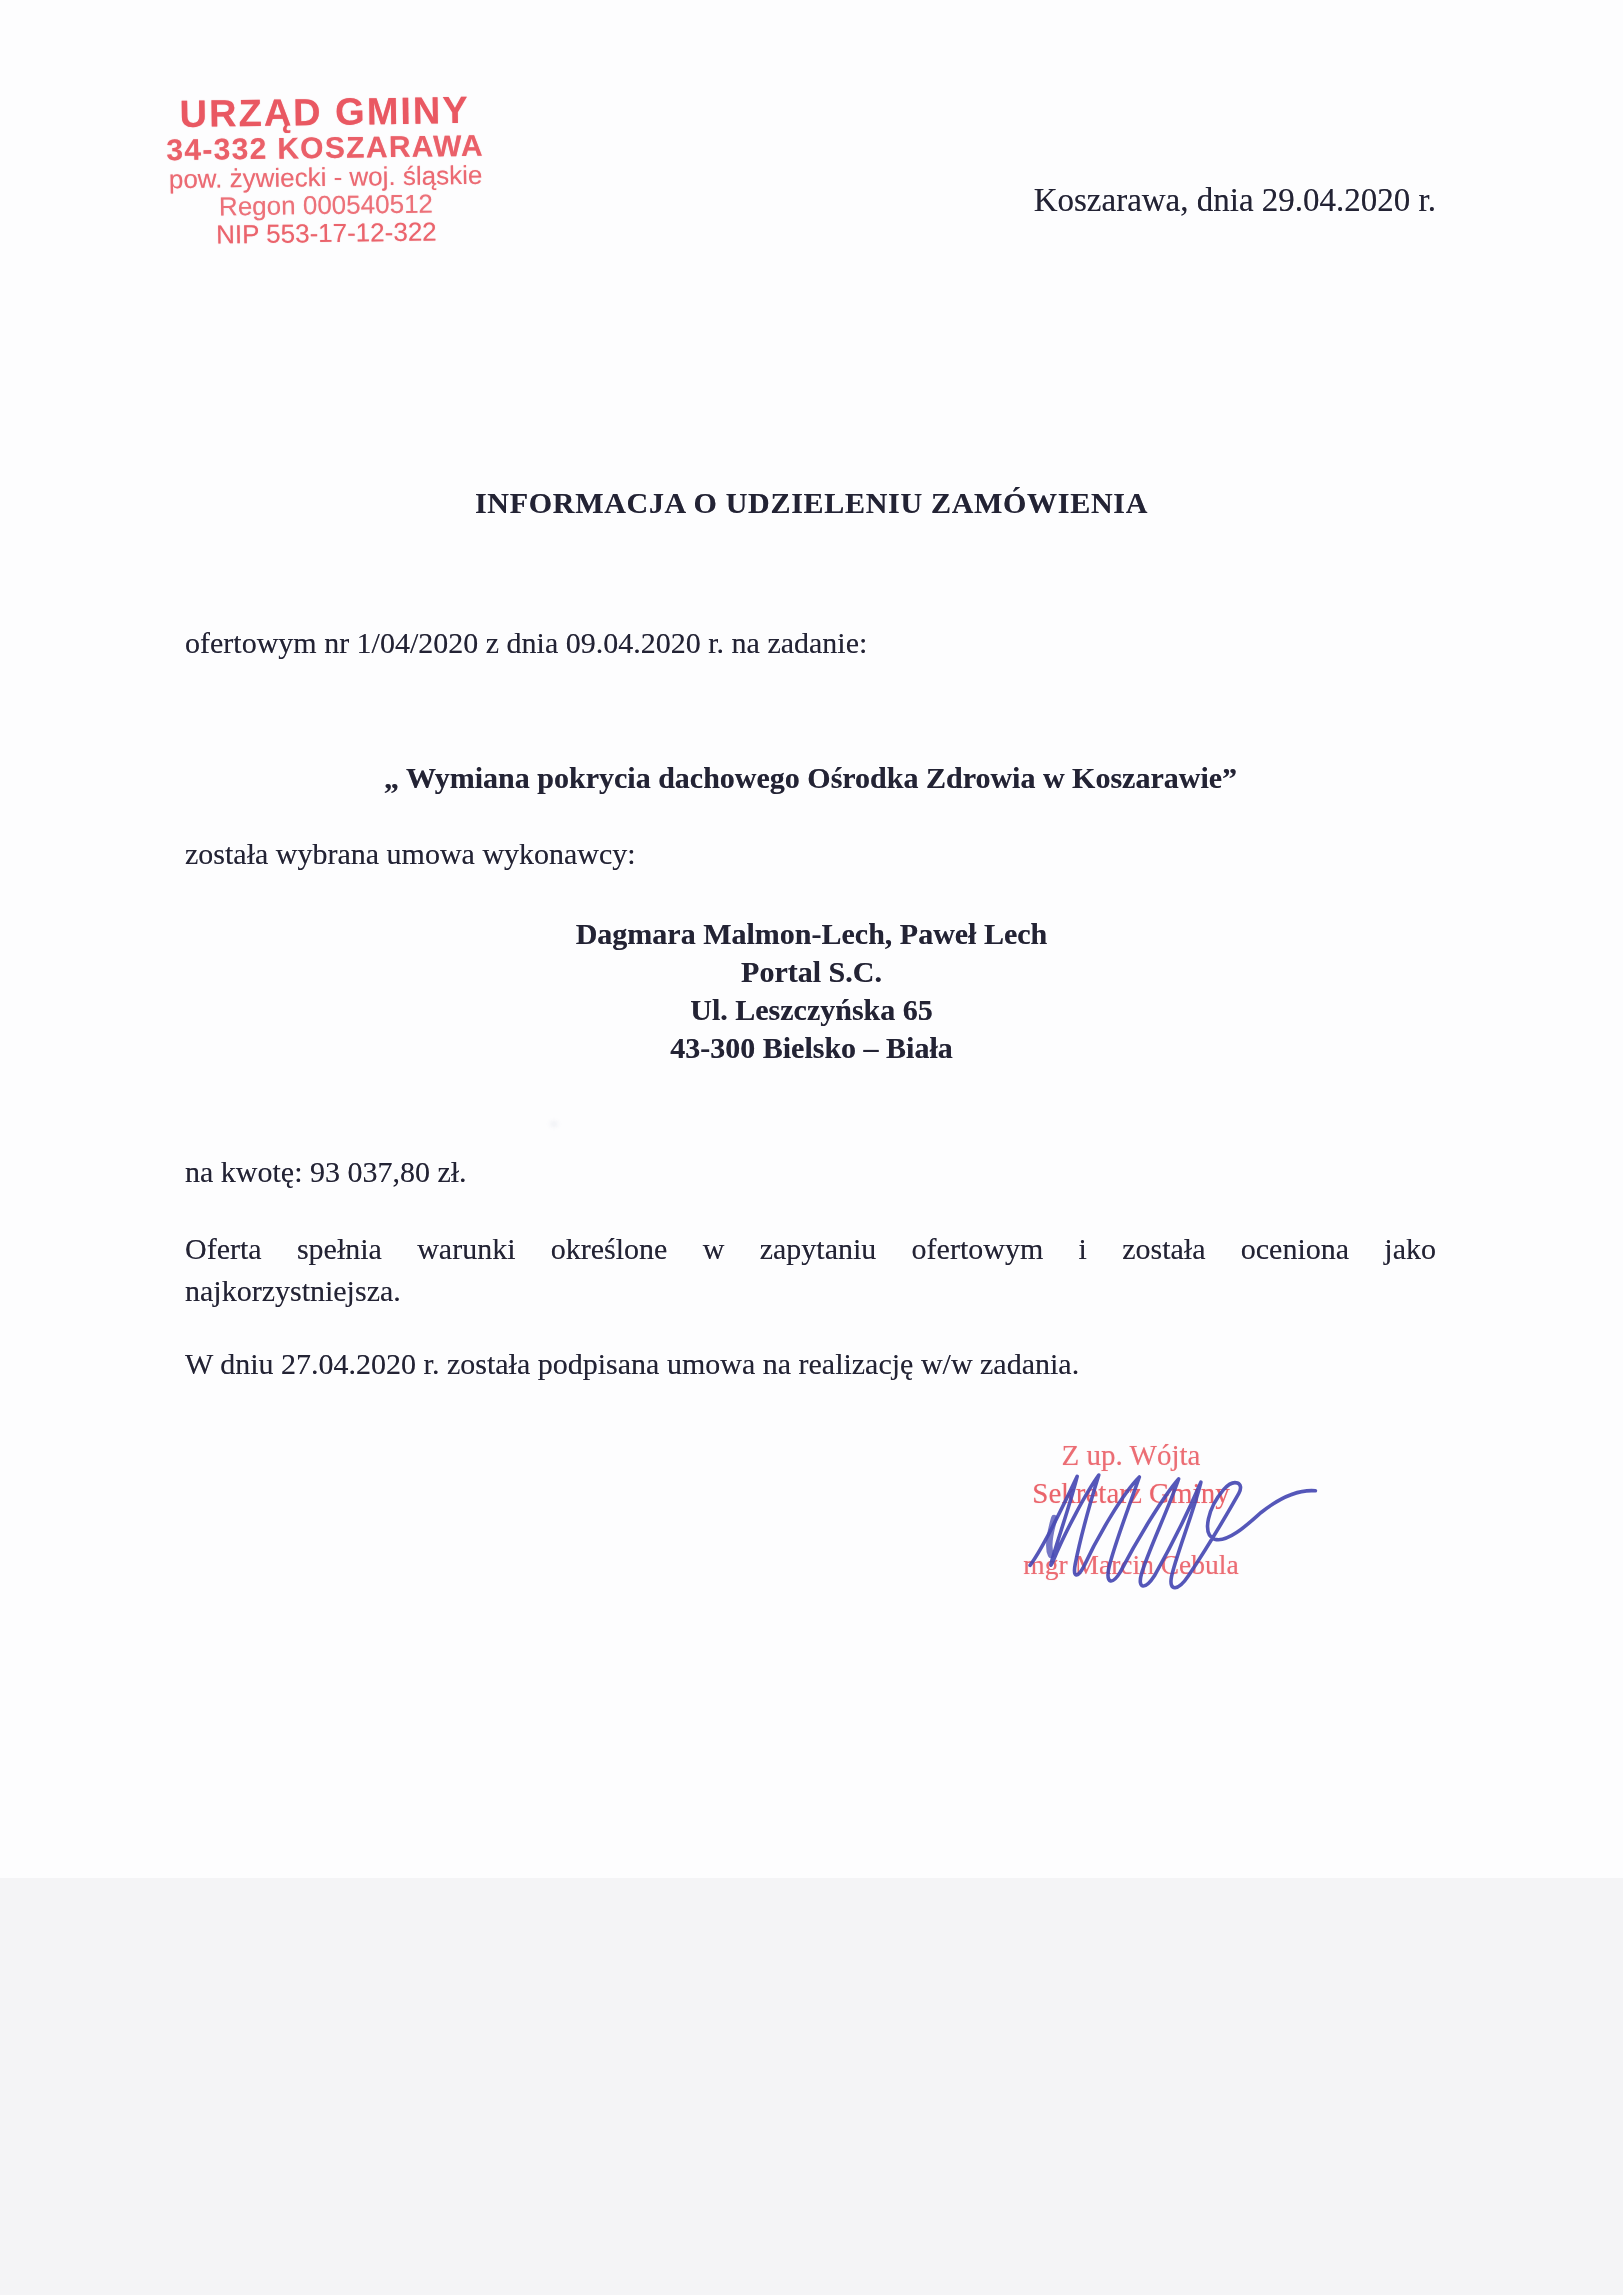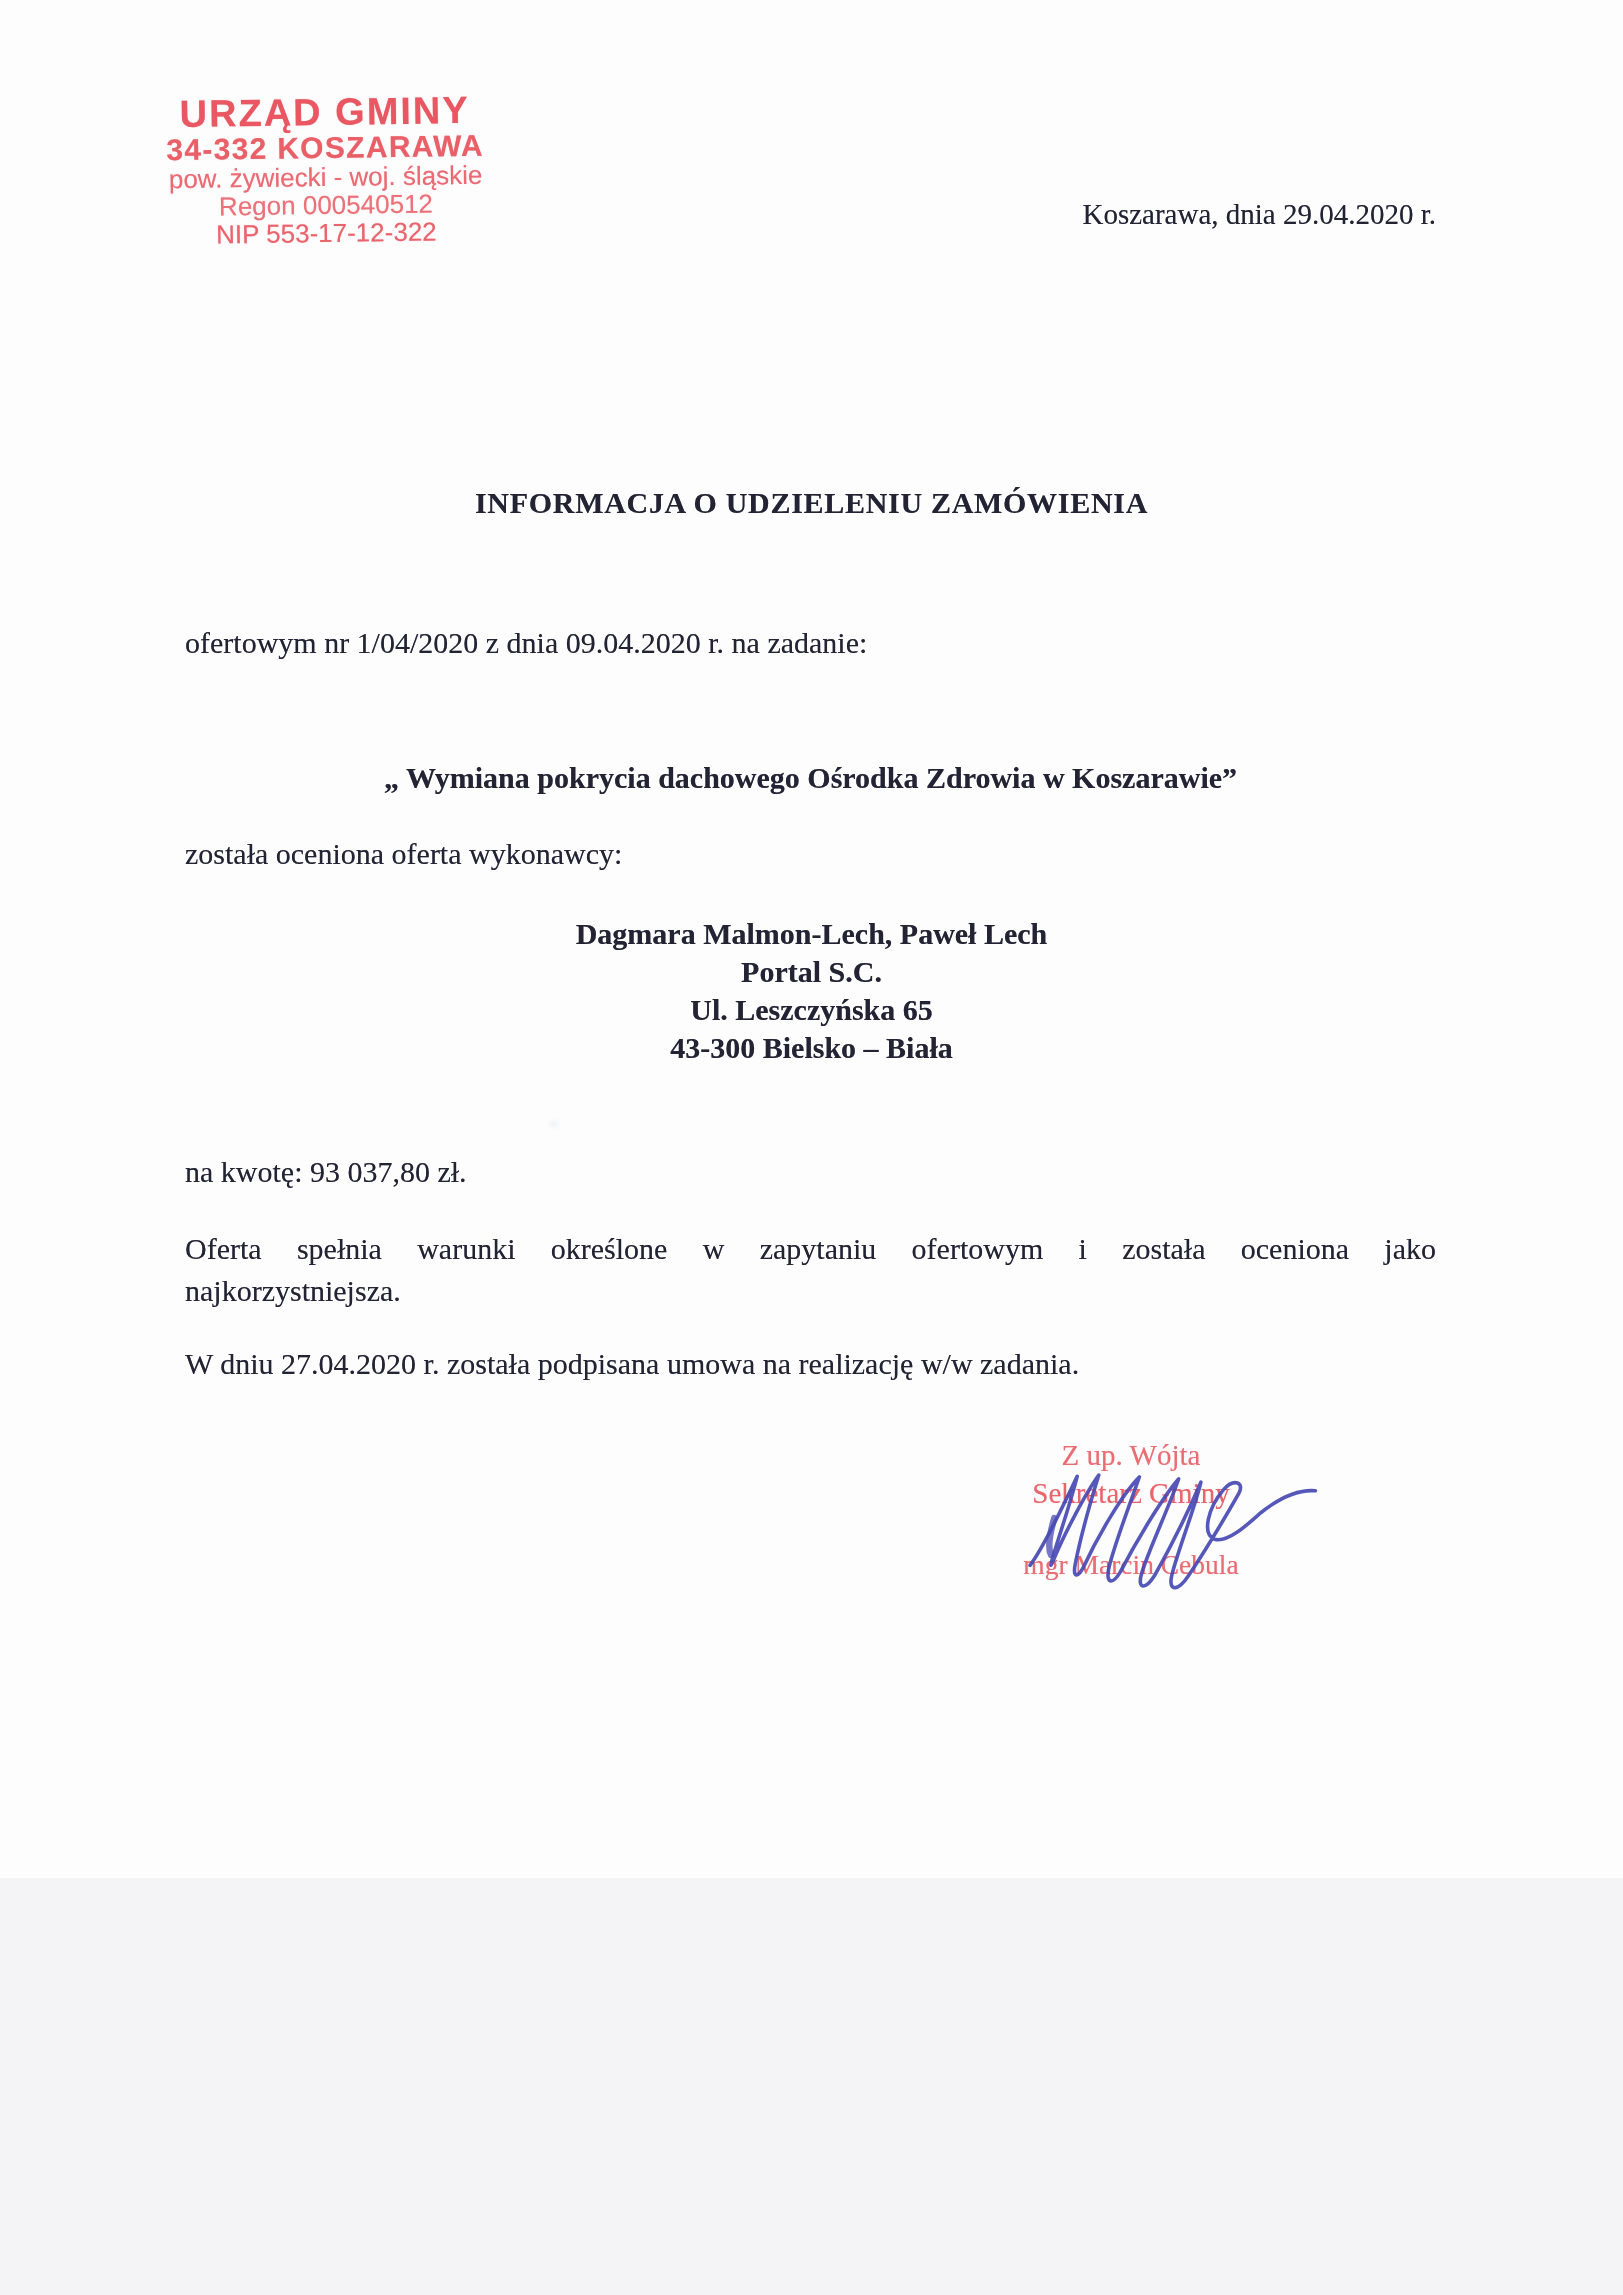--- a/index.html
+++ b/index.html
@@ -27,22 +27,22 @@
     text-shadow:0 0 0.9px rgba(232,75,85,.55);
   }
   .stamp-l1{font-size:38px;font-weight:700;letter-spacing:2px;line-height:38px;opacity:.92;}
   .stamp-l2{font-size:30px;font-weight:700;letter-spacing:1.3px;line-height:33px;opacity:.88;}
   .stamp-l3{font-size:26px;font-weight:400;line-height:27.5px;opacity:.82;}
   .stamp-l4{font-size:26px;font-weight:400;line-height:27.5px;opacity:.78;}
   .stamp-l5{font-size:26px;font-weight:400;line-height:29px;opacity:.86;}
 
   
   .dateline{
-    position:absolute;right:187px;top:198px;
-    font-size:29px;
+    position:absolute;right:187px;top:182px;
+    font-size:33px;
   }
   .title{
     position:absolute;left:0;top:486px;width:1623px;
     text-align:center;font-size:30px;font-weight:700;letter-spacing:0.7px;
   }
   .para{
     position:absolute;left:185px;width:1251px;
     font-size:30px;
   }
   .p-intro{top:617px;line-height:51px;}
@@ -103,21 +103,21 @@
   <div class="dateline doc-text">Koszarawa, dnia 29.04.2020 r.</div>
 
   <div class="title doc-text">INFORMACJA O UDZIELENIU ZAMÓWIENIA</div>
 
   <div class="para p-intro doc-text">
     <div>ofertowym nr 1/04/2020 z dnia 09.04.2020 r. na zadanie:</div>
   </div>
 
   <div class="task-title doc-text">„ Wymiana pokrycia dachowego Ośrodka Zdrowia w Koszarawie”</div>
 
-  <div class="selection-line doc-text">została oceniona oferta wykonawcy:</div>
+  <div class="selection-line doc-text">została wybrana umowa wykonawcy:</div>
 
   <div class="contractor doc-text">
     <div>Dagmara Malmon-Lech, Paweł Lech</div>
     <div>Portal S.C.</div>
     <div>Ul. Leszczyńska 65</div>
     <div>43-300 Bielsko – Biała</div>
   </div>
 
   <div class="amount-line doc-text">na kwotę: 93 037,80 zł.</div>
 

